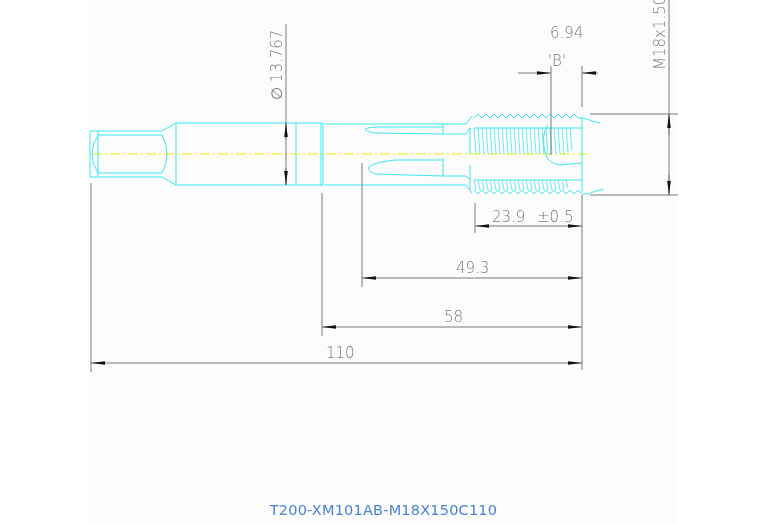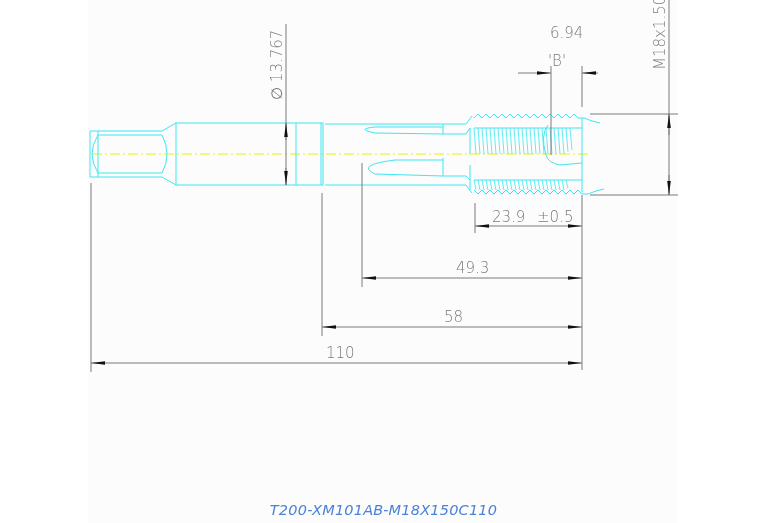--- a/index.html
+++ b/index.html
@@ -2,21 +2,21 @@
 <html><head>
   <meta charset="utf-8">
   <style>
     html, body { margin: 0; padding: 0; background: #ffffff; }
     body { width: 767px; height: 523px; position: relative; overflow: hidden; font-family: "DejaVu Sans", sans-serif; }
     .panel { position: absolute; left: 88px; top: 0; width: 589px; height: 523px; background: #fbfcfb; }
     svg.drawing { position: absolute; left: 0; top: 0; width: 767px; height: 523px; }
     .dim-text { font-family: "DejaVu Sans", sans-serif; font-size: 15px; fill: #7a7a7a; font-weight: 300; }
     .title-text {
       position: absolute; left: 0; width: 767px; top: 502px; text-align: center;
-      font-family: "DejaVu Sans", sans-serif; font-size: 14.5px; color: #4a82d8; letter-spacing: 0.2px; font-style: italic;
+      font-family: "DejaVu Sans", sans-serif; font-size: 14.5px; color: #4a82d8; letter-spacing: 0.2px;
     }
   </style>
 </head>
 <body>
 
 <div class="panel"></div>
 
 <svg class="drawing" viewBox="0 0 767 523" xmlns="http://www.w3.org/2000/svg">
   <defs>
     <marker id="arr" markerWidth="14" markerHeight="6" refX="14" refY="3" orient="auto-start-reverse" markerUnits="userSpaceOnUse">

